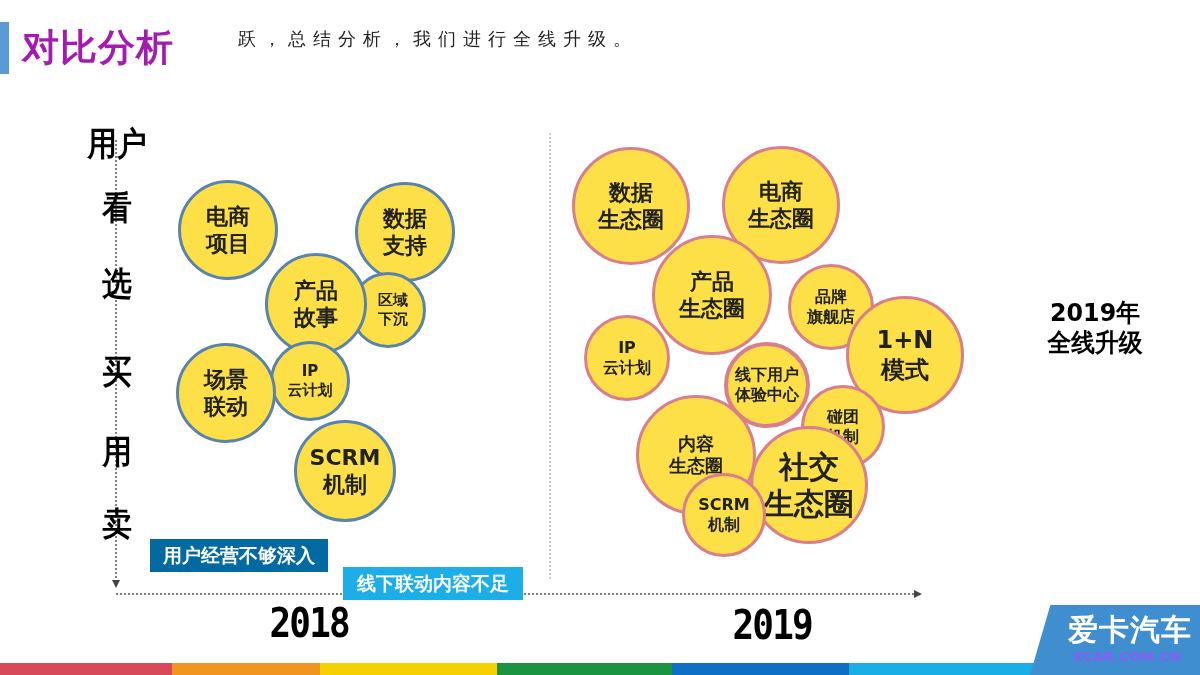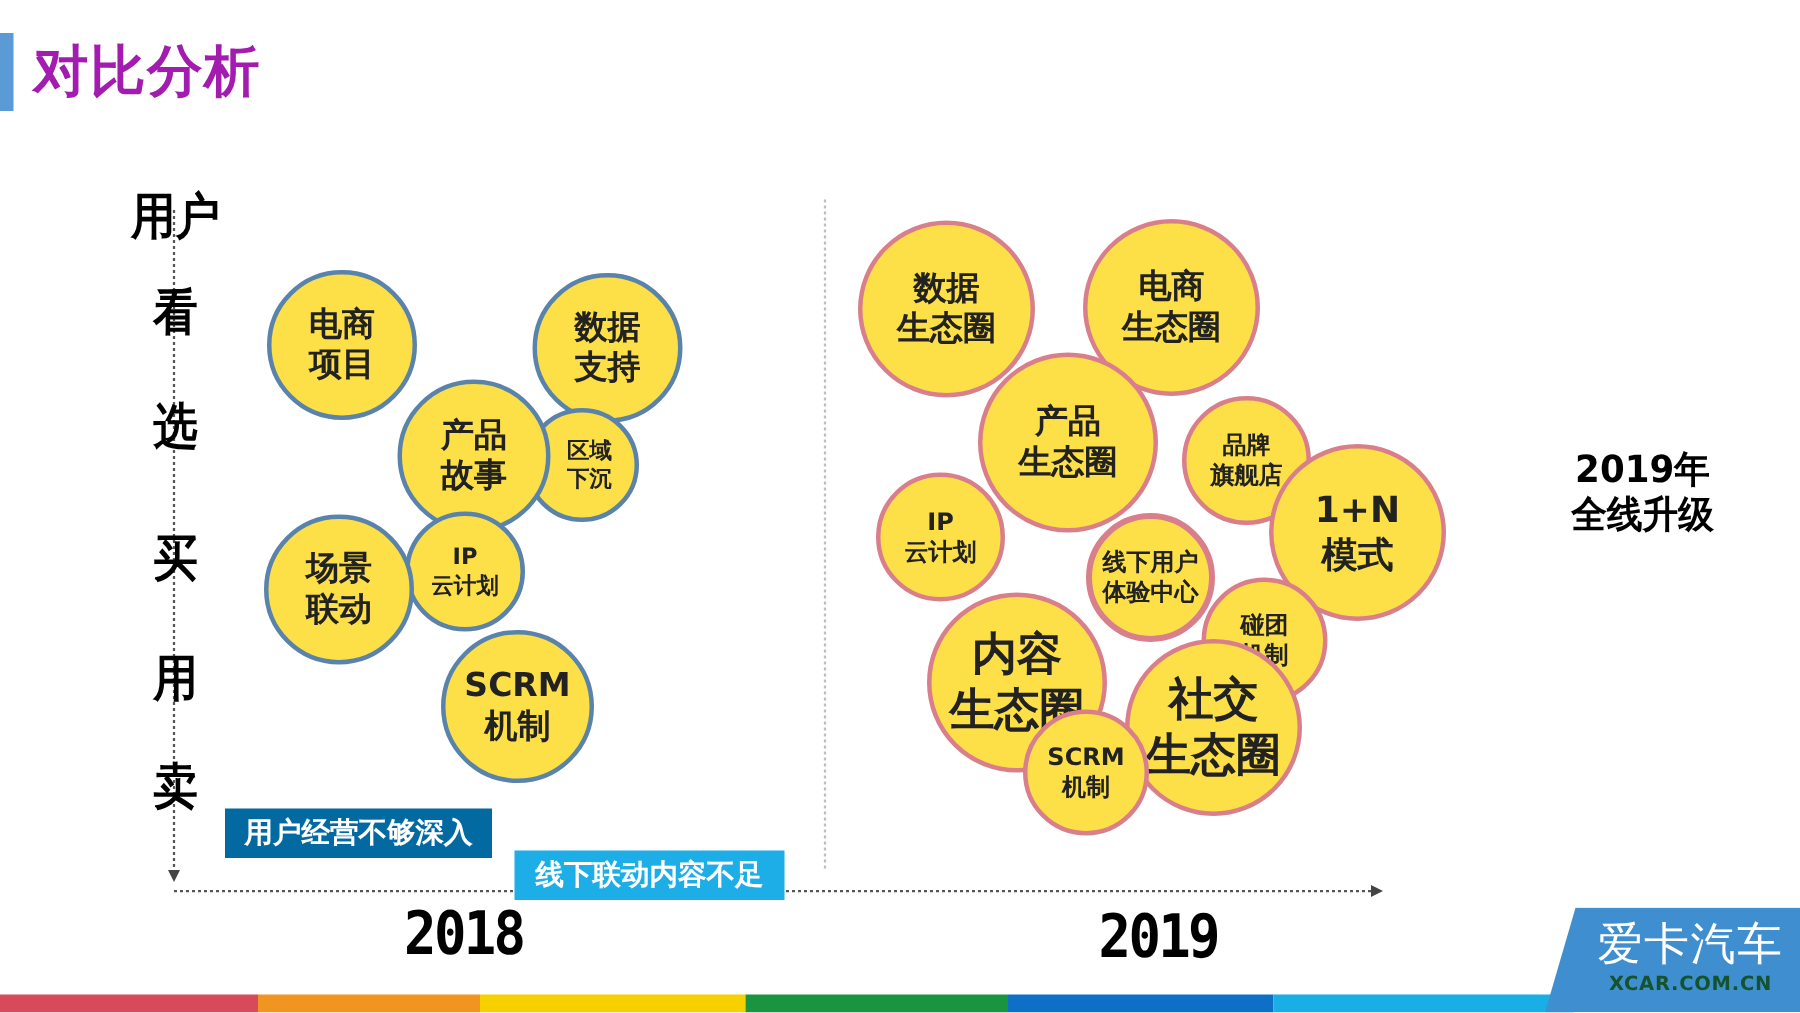--- a/index.html
+++ b/index.html
@@ -44,35 +44,36 @@
   }
   .bubble.blue { border: 3px solid #5a83ab; }
   .bubble.pink { border: 3px solid #d97f8c; }
   .bubble span { white-space: pre-line; display: block; }
   .color-strip { position: absolute; top: 663px; height: 12px; }
   .logo-panel {
     position: absolute; left: 1030px; top: 605px; width: 170px; height: 70px; background: #3f8fd0;
     clip-path: polygon(12% 0, 100% 0, 100% 100%, 0 100%);
   }
   .logo-cn {
-    position: absolute; left: 1062px; top: 612px; width: 130px; text-align: center;
-    color: #fff; font-size: 30px; font-weight: 400; letter-spacing: 1px; line-height: 36px;
+    position: absolute; left: 1062px; top: 612px; width: 130px; text-align: right;
+    color: #fff; font-size: 30px; font-weight: 700; letter-spacing: 1px; line-height: 36px;
   }
   .logo-en {
     position: absolute; left: 1062px; top: 649px; width: 130px; text-align: center;
-    color: #14532d; font-size: 13px; font-weight: bold; letter-spacing: 0.5px;
+    color: #8b5cf6; font-size: 13px; font-weight: bold; letter-spacing: 0.5px;
   }
   svg.axes { position: absolute; left: 0; top: 0; }
 </style>
 </head>
 <body>
 
 <div class="accent-bar"></div>
 <div class="page-title">对比分析</div>
 <div class="subtitle">
+  <div>跃，总结分析，我们进行全线升级。</div>
 </div>
 
 <svg class="axes" width="1200" height="675">
   <line x1="116" y1="140" x2="116" y2="582" stroke="#555" stroke-width="1.5" stroke-dasharray="2,2"></line>
   <polygon points="112,580 120,580 116,588" fill="#444"></polygon>
   <line x1="116" y1="594" x2="916" y2="594" stroke="#555" stroke-width="1.5" stroke-dasharray="2,2"></line>
   <polygon points="914,590 922,594 914,598" fill="#444"></polygon>
   <line x1="550" y1="133" x2="550" y2="580" stroke="#bdbdbd" stroke-width="1.5" stroke-dasharray="2,2"></line>
 </svg>
 
@@ -145,21 +146,21 @@
 云计划</span>
     </div>
   <div class="bubble pink" style="left: 724px; top: 342px; width: 86px; height: 86px; font-size: 16px; border-width: 4px; border-color: rgb(217, 127, 140);">
       <span>线下用户
 体验中心</span>
     </div>
   <div class="bubble pink" style="left: 801px; top: 385px; width: 84px; height: 84px; font-size: 16px; border-color: rgb(217, 127, 140);">
       <span>碰团
 机制</span>
     </div>
-  <div class="bubble pink" style="left: 618px; top: 395px; width: 120px; height: 120px; font-size: 30px; border-color: rgb(217, 127, 140);">
+  <div class="bubble pink" style="left: 636px; top: 395px; width: 120px; height: 120px; font-size: 18px; border-color: rgb(217, 127, 140);">
       <span>内容
 生态圈</span>
     </div>
   <div class="bubble pink" style="left: 750px; top: 426px; width: 118px; height: 118px; font-size: 30px; border-color: rgb(217, 127, 140);">
       <span>社交
 生态圈</span>
     </div>
   <div class="bubble pink" style="left: 682px; top: 473px; width: 84px; height: 84px; font-size: 16px; border-color: rgb(217, 127, 140);">
       <span>SCRM
 机制</span>

